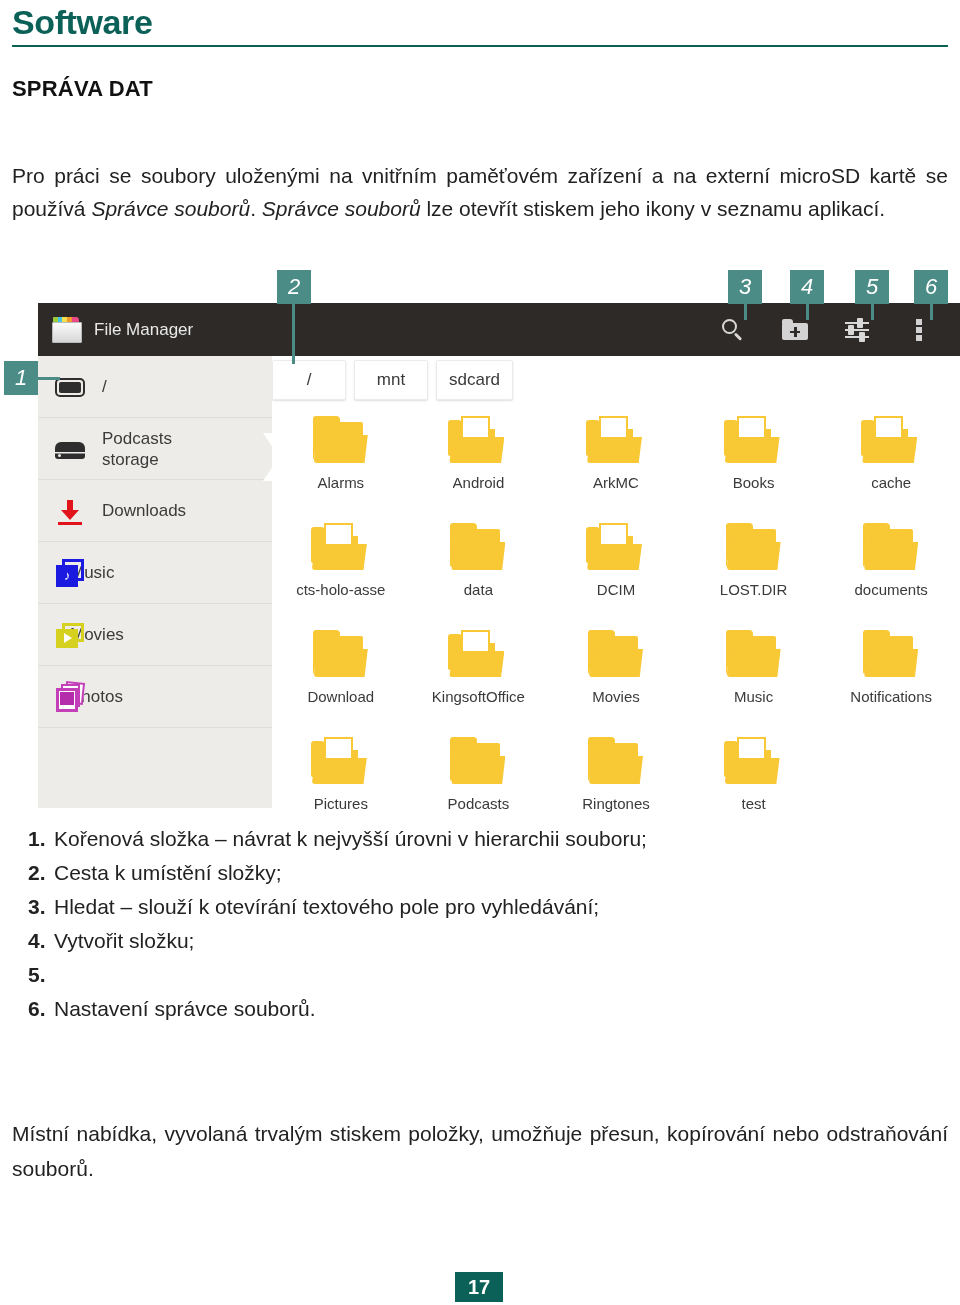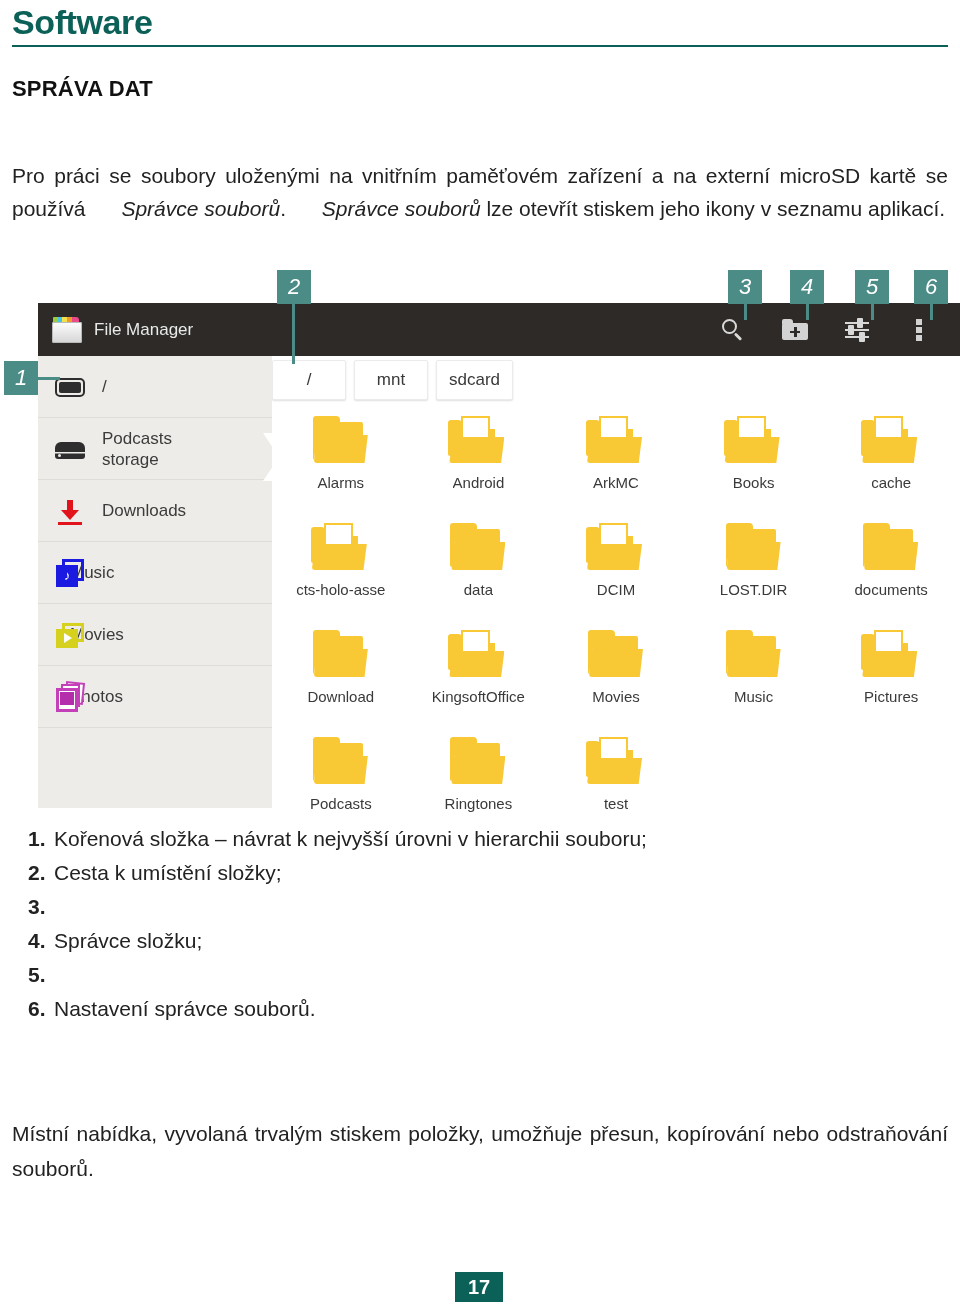--- a/index.html
+++ b/index.html
@@ -47,21 +47,21 @@
   .intro {
     position: absolute;
     left: 12px;
     top: 138px;
     width: 936px;
     font-size: 21px;
     line-height: 33px;
     color: #222222;
     text-align: justify;
   }
-  .intro .it { font-style: italic; margin-left: 30px; }
+  .intro .it { font-style: italic; }
 
   
   .badge {
     position: absolute;
     background: #4b8c86;
     color: #ffffff;
     font-style: italic;
     font-size: 22px;
     text-align: center;
     line-height: 34px;
@@ -794,20 +794,28 @@
       </div>
       <div class="file-cell">
         <span class="folder">
             <span class="f-tab"></span>
             <span class="f-back"></span>
             <span class="f-front"></span>
           </span>
         <span class="file-name">Music</span>
       </div>
 
+      <div class="file-cell">
+        <span class="folder">
+            <span class="f-tab"></span>
+            <span class="f-back"></span>
+            <span class="f-front"></span>
+          </span>
+        <span class="file-name">Notifications</span>
+      </div>
       <div class="file-cell">
         <span class="folder with-doc">
             <span class="f-tab"></span>
             <span class="f-back"></span>
             <span class="sheet"></span>
             <span class="ear"></span>
             <span class="f-front"></span>
           </span>
         <span class="file-name">Pictures</span>
       </div>
@@ -846,24 +854,25 @@
   <div class="num-row">
     <span class="n">1.</span>
     <span>Kořenová složka – návrat k nejvyšší úrovni v hierarchii souboru;</span>
   </div>
   <div class="num-row">
     <span class="n">2.</span>
     <span>Cesta k umístění složky;</span>
   </div>
   <div class="num-row">
     <span class="n">3.</span>
+    <span>Hledat – slouží k otevírání textového pole pro vyhledávání;</span>
   </div>
   <div class="num-row">
     <span class="n">4.</span>
-    <span>Správce složku;</span>
+    <span>Vytvořit složku;</span>
   </div>
   <div class="num-row">
     <span class="n">5.</span>
   </div>
   <div class="num-row">
     <span class="n">6.</span>
     <span>Nastavení správce souborů.</span>
   </div>
 </div>
 

